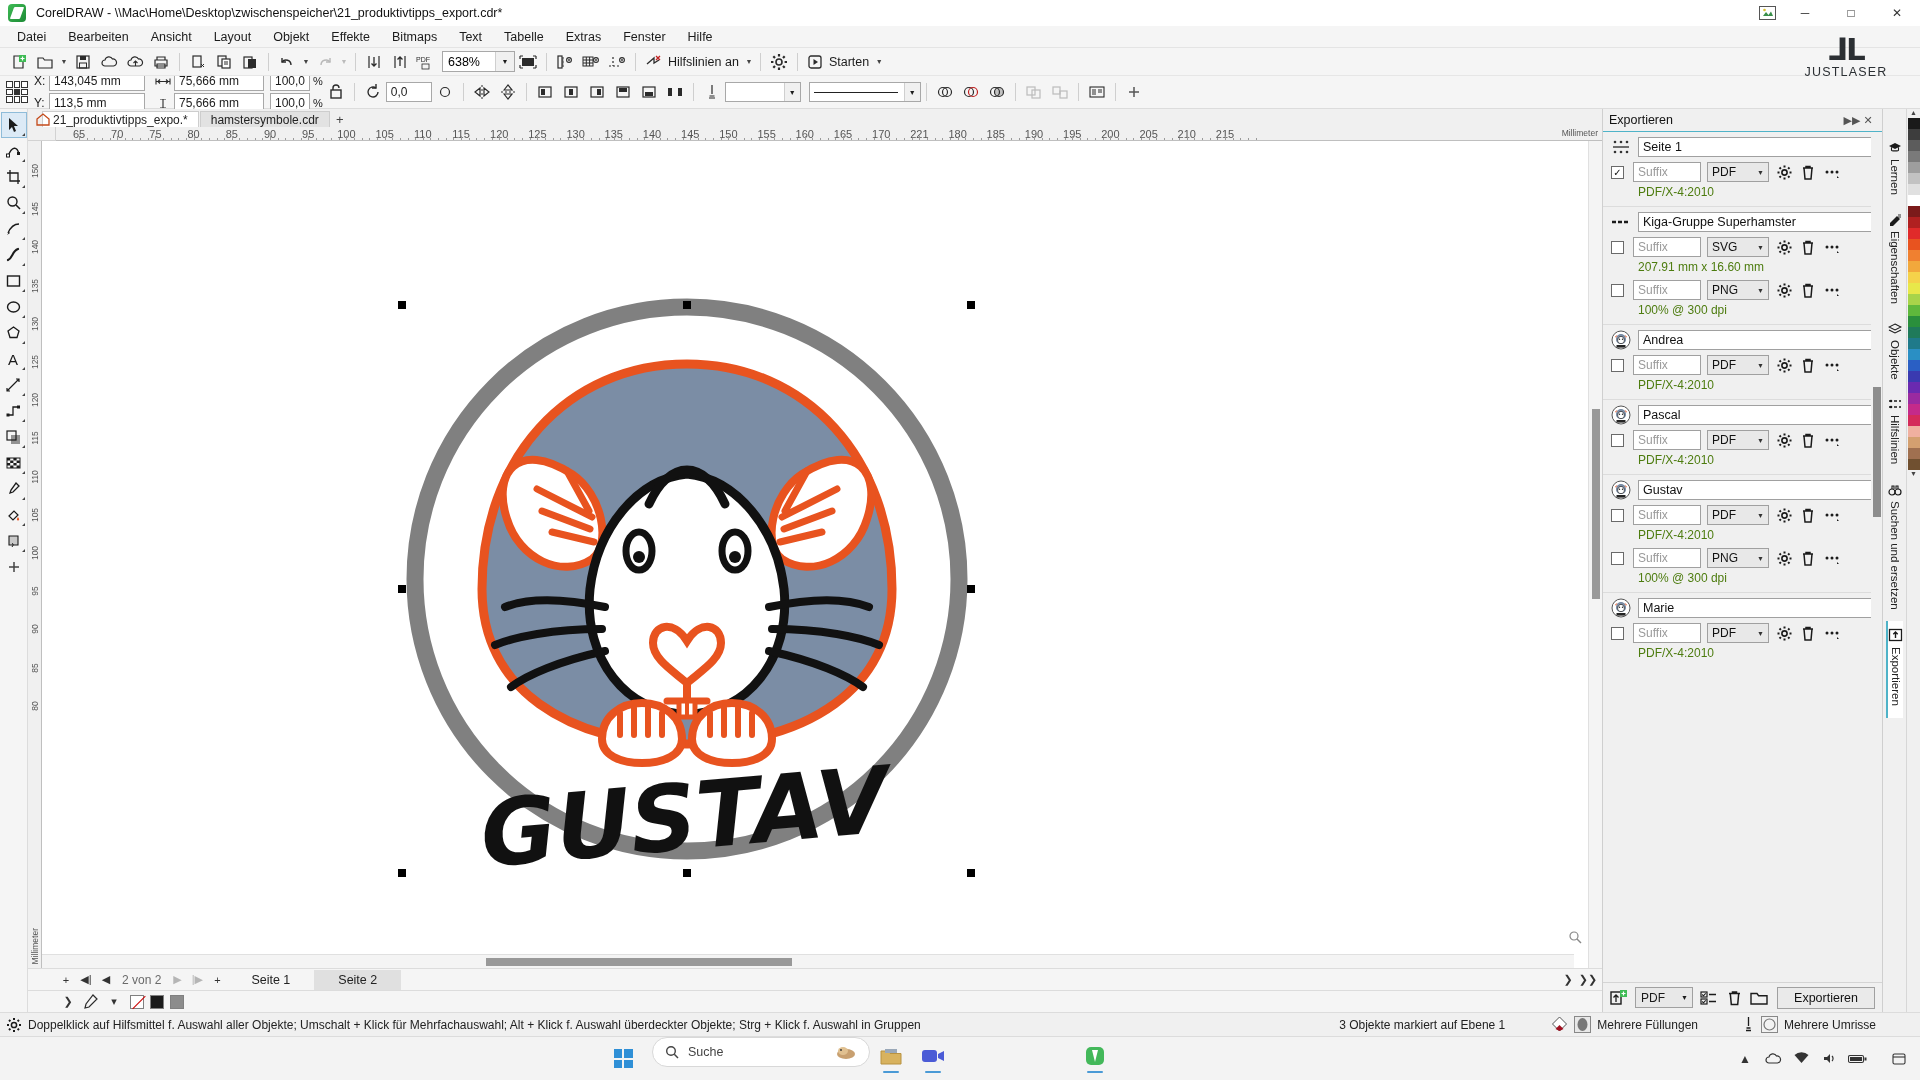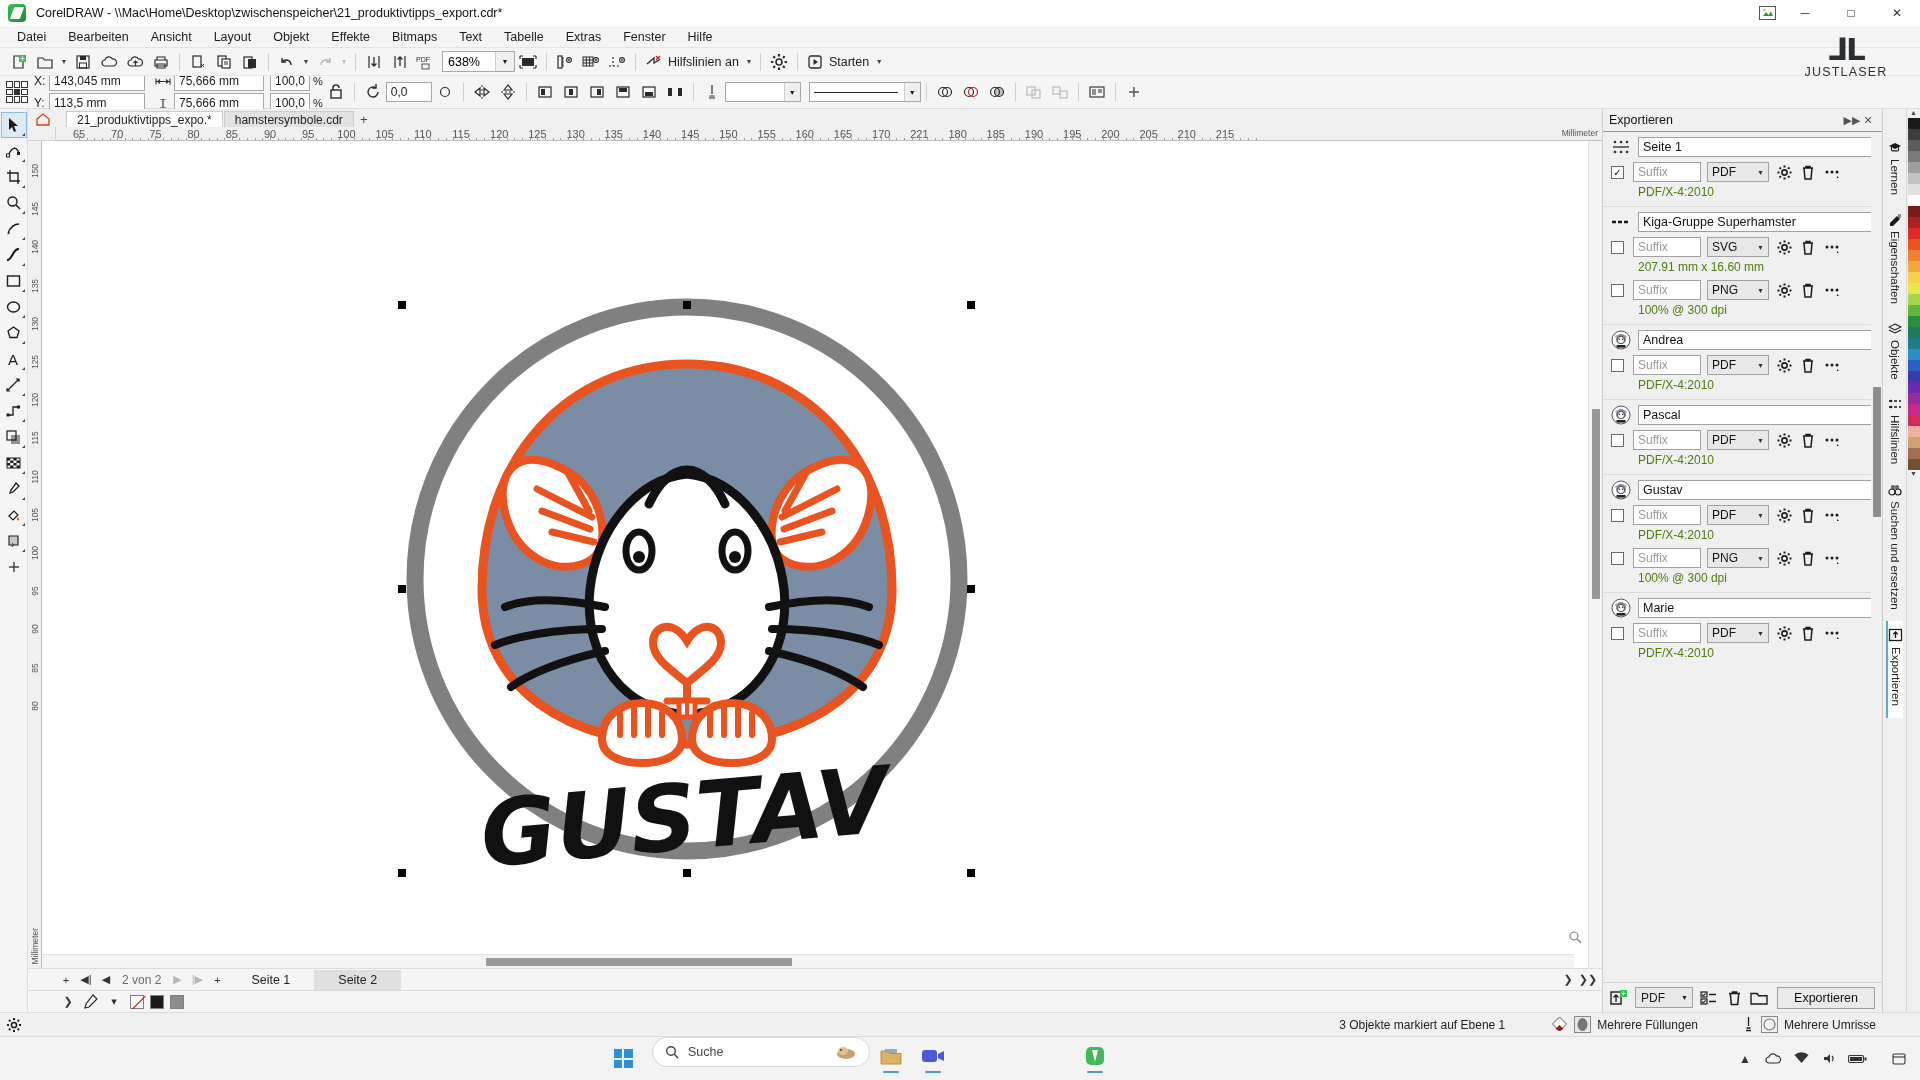--- a/index.html
+++ b/index.html
@@ -77,21 +77,21 @@
      display:flex; flex-direction:column; align-items:center; flex:0 0 28px; }
   .tool { width:24px; height:24px; display:flex; align-items:center; justify-content:center;
      margin-bottom:2px; position:relative; color:#2b2b2b; }
   .tool.sel { background:#dceaf6; outline:1px solid #8fbcd9; }
   .tool .flyarrow { position:absolute; right:1px; bottom:1px; width:0;height:0;
      border-left:3px solid transparent; border-bottom:3px solid #444; }
 
   
   .center { flex:1 1 auto; display:flex; flex-direction:column; min-width:0; }
 
-  .doctabs { height:18px; background:#f0f0f0; display:flex; align-items:flex-end; flex:0 0 18px; padding-left:38px; position:relative;}
+  .doctabs { height:18px; background:#f0f0f0; display:flex; align-items:flex-end; flex:0 0 18px; padding-left:14px; position:relative;}
   .home-ico { position:absolute; left:8px; bottom:1px; }
   .dtab { height:16px; padding:0 10px; font-size:12px; display:flex; align-items:center;
      background:#e2e2e2; border:1px solid #cdcdcd; border-bottom:0; margin-right:1px; color:#222; }
   .dtab.active { background:#ffffff; }
   .dtab-plus { width:18px; height:16px; display:flex; align-items:center; justify-content:center; font-size:13px; color:#444; }
 
   .rulerrow { display:flex; flex:0 0 14px; height:14px; }
   .corner-unit { width:28px; background:#f0f0f0; border-right:1px solid #d2d2d2; border-bottom:1px solid #d2d2d2;}
   .hruler { flex:1; background:#f0f0f0; position:relative; border-bottom:1px solid #bfbfbf; overflow:hidden; }
   .hruler .tk { position:absolute; top:1px; font-size:11px; color:#555; transform:translateX(-50%); }
@@ -1557,20 +1557,21 @@
 
   <div class="statusbar">
     <span>
       <svg width="16" height="16" viewBox="0 0 16 16">
           <circle cx="8" cy="8" r="2.6" fill="none" stroke="#1b1b1b" stroke-width="1.5"></circle>
           <g stroke="#1b1b1b" stroke-width="2">
             <path d="M8 1v2M8 13v2M1 8h2M13 8h2M3 3l1.4 1.4M11.6 11.6L13 13M13 3l-1.4 1.4M4.4 11.6L3 13"></path>
           </g>
         </svg>
     </span>
+    <span class="sb-hint">Doppelklick auf Hilfsmittel f. Auswahl aller Objekte; Umschalt + Klick für Mehrfachauswahl; Alt + Klick f. Auswahl überdeckter Objekte; Strg + Klick f. Auswahl in Gruppen</span>
     <span class="sb-objs">3 Objekte markiert auf Ebene 1</span>
     <span class="sb-fill">
       <svg width="17" height="17" viewBox="0 0 17 17">
           <path d="M8.5 1l7 7-7 7-7-7z" fill="#fff" stroke="#555" stroke-width="1"></path>
           <path d="M8.5 9l4 4-4 2-4-2z" fill="#a01020"></path>
         </svg>
       <svg width="17" height="17" viewBox="0 0 17 17">
           <rect x="0.5" y="0.5" width="16" height="16" fill="#e8e8e8" stroke="#888"></rect>
           <ellipse cx="8.5" cy="8.5" rx="5" ry="6.5" fill="#777"></ellipse>
         </svg>

